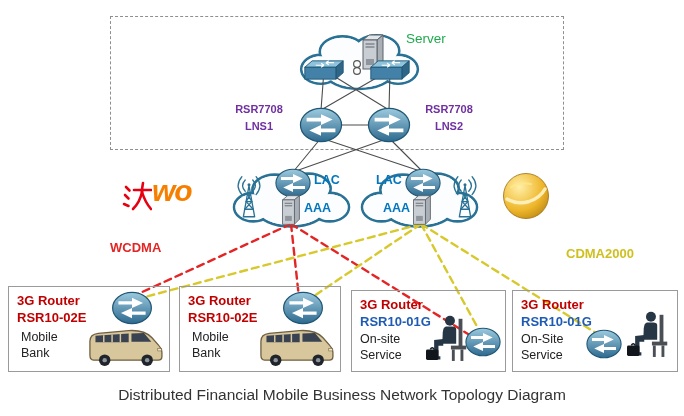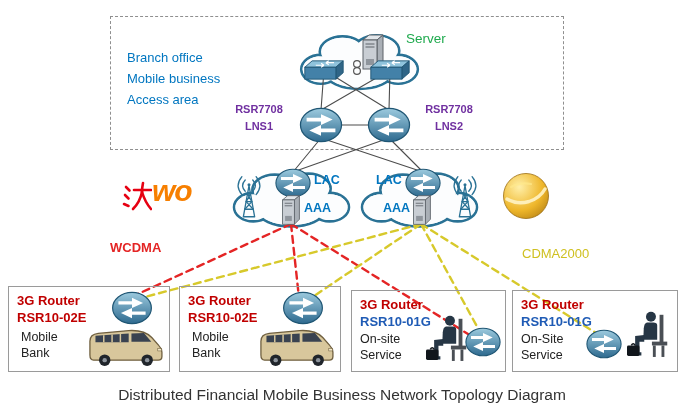--- a/index.html
+++ b/index.html
@@ -5,21 +5,21 @@
   html,body{margin:0;padding:0;background:#ffffff;}
   body{font-family:"Liberation Sans",sans-serif;}
   .stage{position:relative;width:684px;height:416px;background:#fff;overflow:hidden;}
   .abs{position:absolute;}
   .dashed-box{border:1.6px dashed #8f8f8f;}
   .info-blue{color:#0076c0;font-size:13px;line-height:21px;}
   .server-label{color:#1faa4e;font-size:13.5px;}
   .lns-label{color:#7030a0;font-size:11px;font-weight:bold;line-height:17px;text-align:center;}
   .lac-label,.aaa-label{color:#0076c0;font-size:12.5px;font-weight:bold;}
   .link-label-red{color:#e42525;font-size:13px;font-weight:bold;}
-  .link-label-yellow{color:#cfc020;font-size:13px;font-weight:normal;}
+  .link-label-yellow{color:#cfc020;font-size:13px;font-weight:bold;margin-left:44px;}
   .site-box{border:1px solid #9a9a9a;}
   .site-title{font-size:13px;font-weight:bold;line-height:17px;white-space:nowrap;}
   .t-red{color:#c00000;}
   .t-blue{color:#1f5bb5;}
   .service-text{color:#222;font-size:12.5px;line-height:16px;text-align:left;}
   .caption{color:#333;font-size:15.5px;text-align:center;width:100%;}
   .wo-text{color:#f77f00;font-size:30px;font-weight:bold;font-style:italic;letter-spacing:-1px;line-height:30px;}
   svg{display:block;}
 </style>
 </head>
@@ -150,25 +150,20 @@
       <path d="M291 224 L468 334"></path>
     </g>
     <g stroke="#d7c92b" stroke-width="2.4" stroke-dasharray="7 5" fill="none" stroke-linecap="round">
       <path d="M421 224 L141 298"></path>
       <path d="M421 224 L311 298"></path>
       <path d="M421 224 L480 332"></path>
       <path d="M421 224 L604 338"></path>
     </g>
   </svg>
 
-  <div class="abs info-blue" style="left:127px;top:47px">
-    <div>Branch office</div>
-    <div>Mobile business</div>
-    <div>Access area</div>
-  </div>
 
   <svg class="abs" style="left:360px;top:33px" width="26" height="38">
       <use href="#sym-server" width="26" height="38"></use>
     </svg>
   <div class="abs server-label" style="left:406px;top:31px">Server</div>
 
   <svg class="abs" style="left:303px;top:58px" width="42" height="24">
       <use href="#sym-switch" width="42" height="24"></use>
     </svg>
   <svg class="abs" style="left:369px;top:58px" width="42" height="24">

